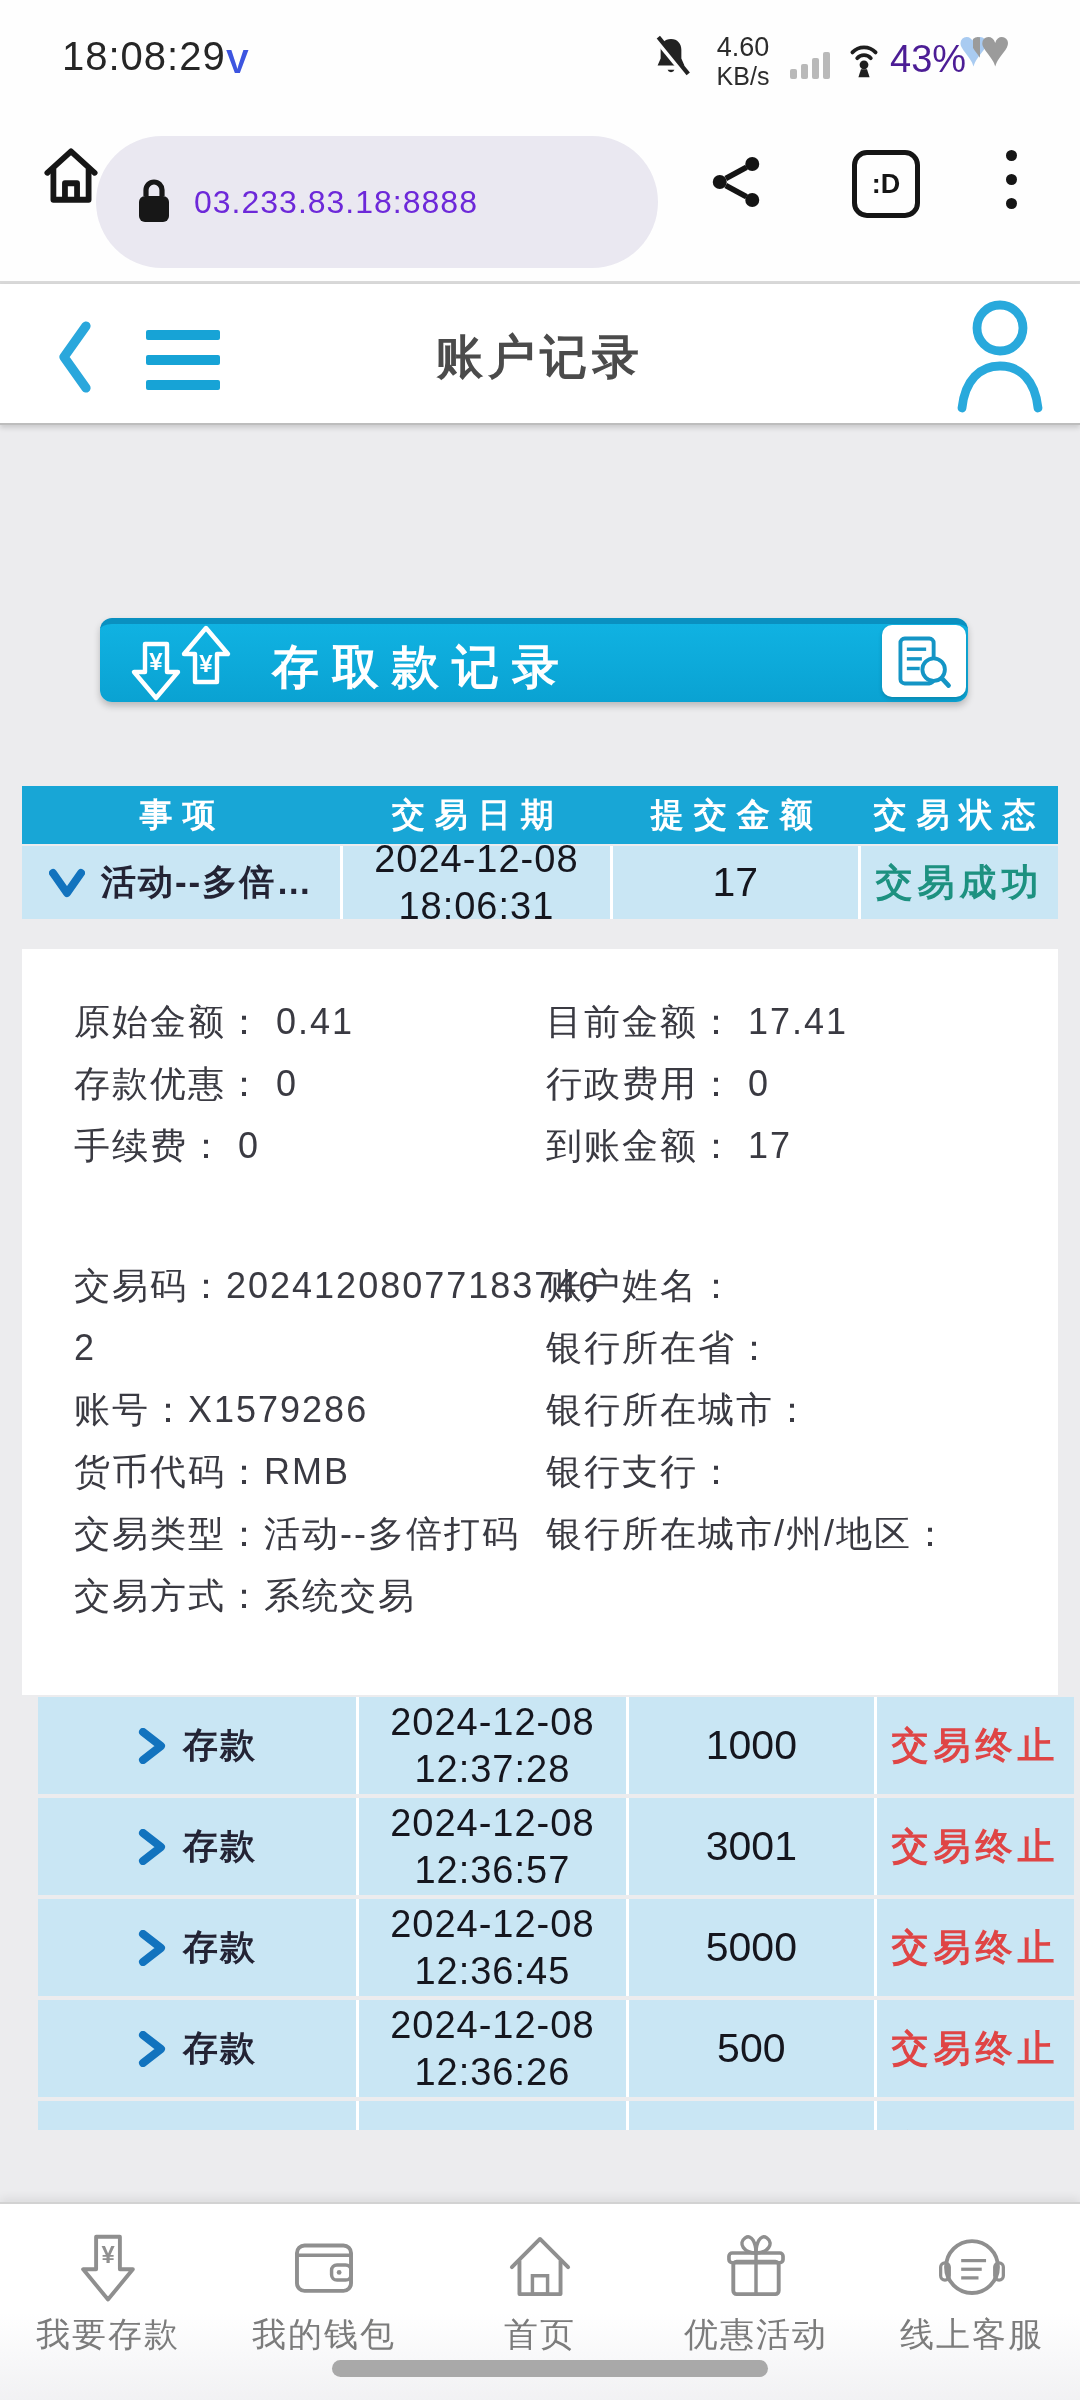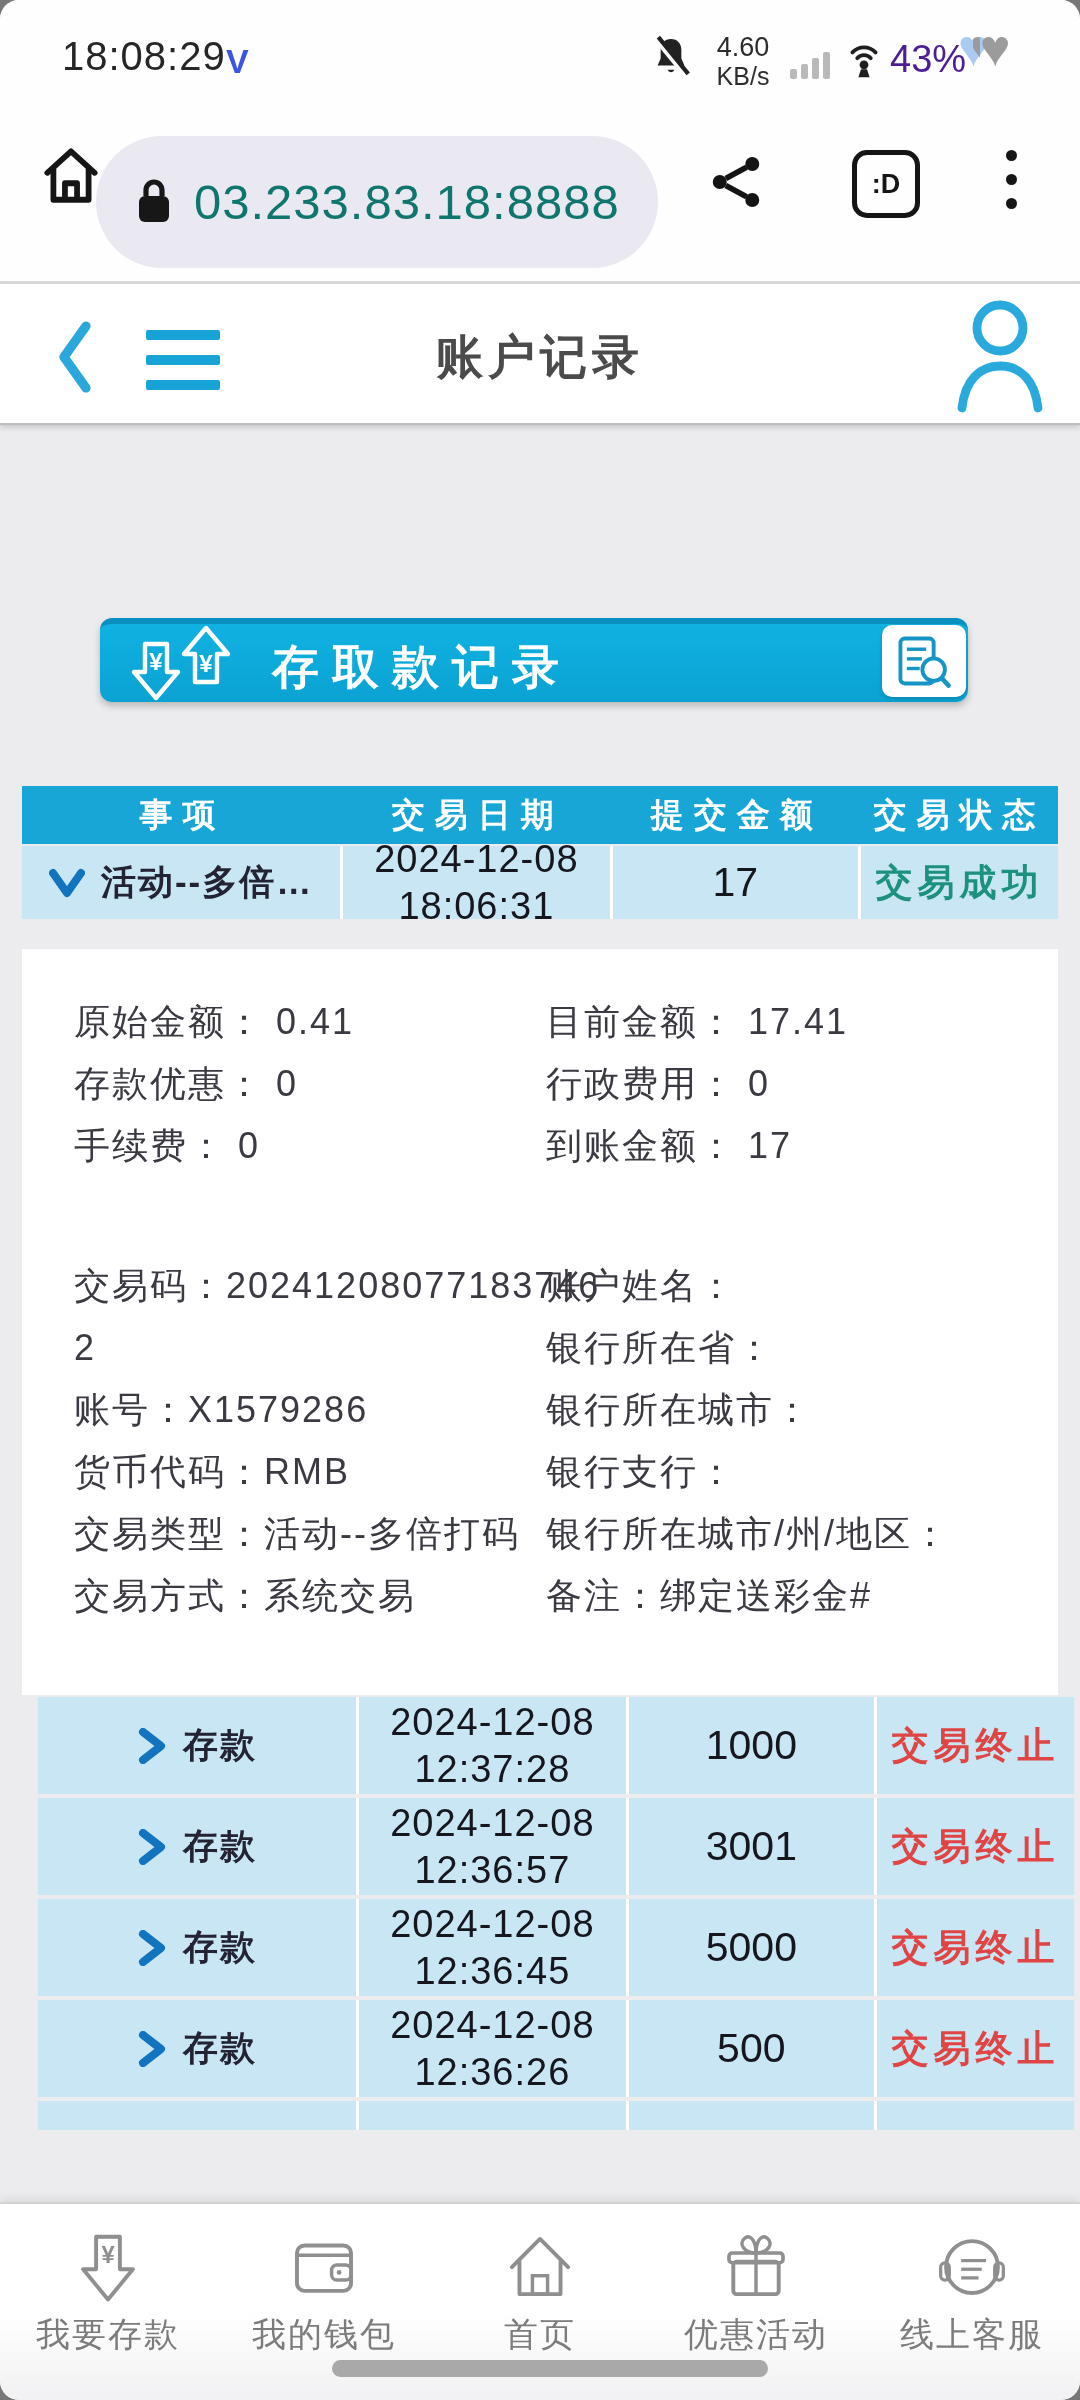--- a/index.html
+++ b/index.html
@@ -1,36 +1,36 @@
 <!DOCTYPE html>
 <html><head>
 <meta charset="utf-8">
 <style>
   html,body{margin:0;padding:0;background:#777;}
   .screen{position:relative;width:1080px;height:2400px;background:#ececee;overflow:hidden;
-          font-family:"Liberation Sans","DejaVu Sans",sans-serif;border-radius:19px;}
+          font-family:"Liberation Sans","DejaVu Sans",sans-serif;}
   
   .top-chrome{position:absolute;left:0;top:0;width:1080px;height:283px;background:#fefefe;}
   .status-time{position:absolute;left:62px;top:34px;font-size:40px;color:#262626;letter-spacing:1px;}
   .vpn-badge{position:absolute;left:226px;top:42px;font-size:34px;font-weight:700;color:#3d55e0;}
   .bell{position:absolute;left:648px;top:34px;}
   .net-speed{position:absolute;left:700px;top:32px;width:86px;text-align:center;color:#2c2c2c;line-height:1.12;}
   .net-speed .v{font-size:27px;}.net-speed .u{font-size:25px;}
   .sig-bars{position:absolute;left:790px;top:52px;display:flex;align-items:flex-end;gap:4px;}
   .sig-bars i{display:block;width:7px;background:#b9b9b9;border-radius:2px;}
   .hotspot{position:absolute;left:842px;top:34px;}
   .batt-pct{position:absolute;left:890px;top:38px;font-size:38px;color:#4c1d95;}
   .hearts{position:absolute;left:958px;top:22px;font-size:52px;letter-spacing:-20px;line-height:1;}
   .hearts .h1{color:#a9cbf1;}
   .hearts .h2{background:linear-gradient(90deg,#a9cbf1 40%,#9b9b9b 40%);-webkit-background-clip:text;background-clip:text;color:transparent;}
   .hearts .h3{color:#9b9b9b;}
   .home-btn{position:absolute;left:38px;top:142px;}
   .url-pill{position:absolute;left:96px;top:136px;width:562px;height:132px;border-radius:66px;background:#eae8f1;
             display:flex;align-items:center;padding-left:38px;box-sizing:border-box;gap:20px;}
-  .url-text{font-size:49px;color:#0f766e;letter-spacing:1px;}
+  .url-text{font-size:32px;color:#6d28d9;letter-spacing:1px;}
   .share-btn{position:absolute;left:706px;top:152px;}
   .tab-btn{position:absolute;left:852px;top:150px;width:58px;height:58px;border:5px solid #151515;border-radius:15px;
            display:flex;align-items:center;justify-content:center;font-size:27px;font-weight:700;color:#151515;}
   .kebab{position:absolute;left:1006px;top:150px;width:12px;}
   .kebab i{display:block;width:11px;height:11px;border-radius:50%;background:#151515;margin:0 0 13px 0;}
   .chrome-divider{position:absolute;left:0;top:281px;width:1080px;height:3px;background:#d9d9d9;}
   
   .app-header{position:absolute;left:0;top:284px;width:1080px;height:139px;background:#fff;
               border-bottom:2px solid #bdbdbd;box-shadow:0 3px 5px rgba(0,0,0,.14);}
   .back-btn{position:absolute;left:56px;top:36px;}
@@ -254,21 +254,20 @@
         <div>货币代码：RMB</div>
         <div>交易类型：活动--多倍打码</div>
         <div>交易方式：系统交易</div>
       </div>
       <div class="d-col-r">
         <div>账户姓名：</div>
         <div>银行所在省：</div>
         <div>银行所在城市：</div>
         <div>银行支行：</div>
         <div>银行所在城市/州/地区：</div>
-        <div>备注：绑定送彩金#</div>
       </div>
     </div>
   </div>
 
   <div class="rows-clip">
 
     <div class="row trow">
       <div class="cell c1">
           <div class="item-cell-inner">
         <span>

